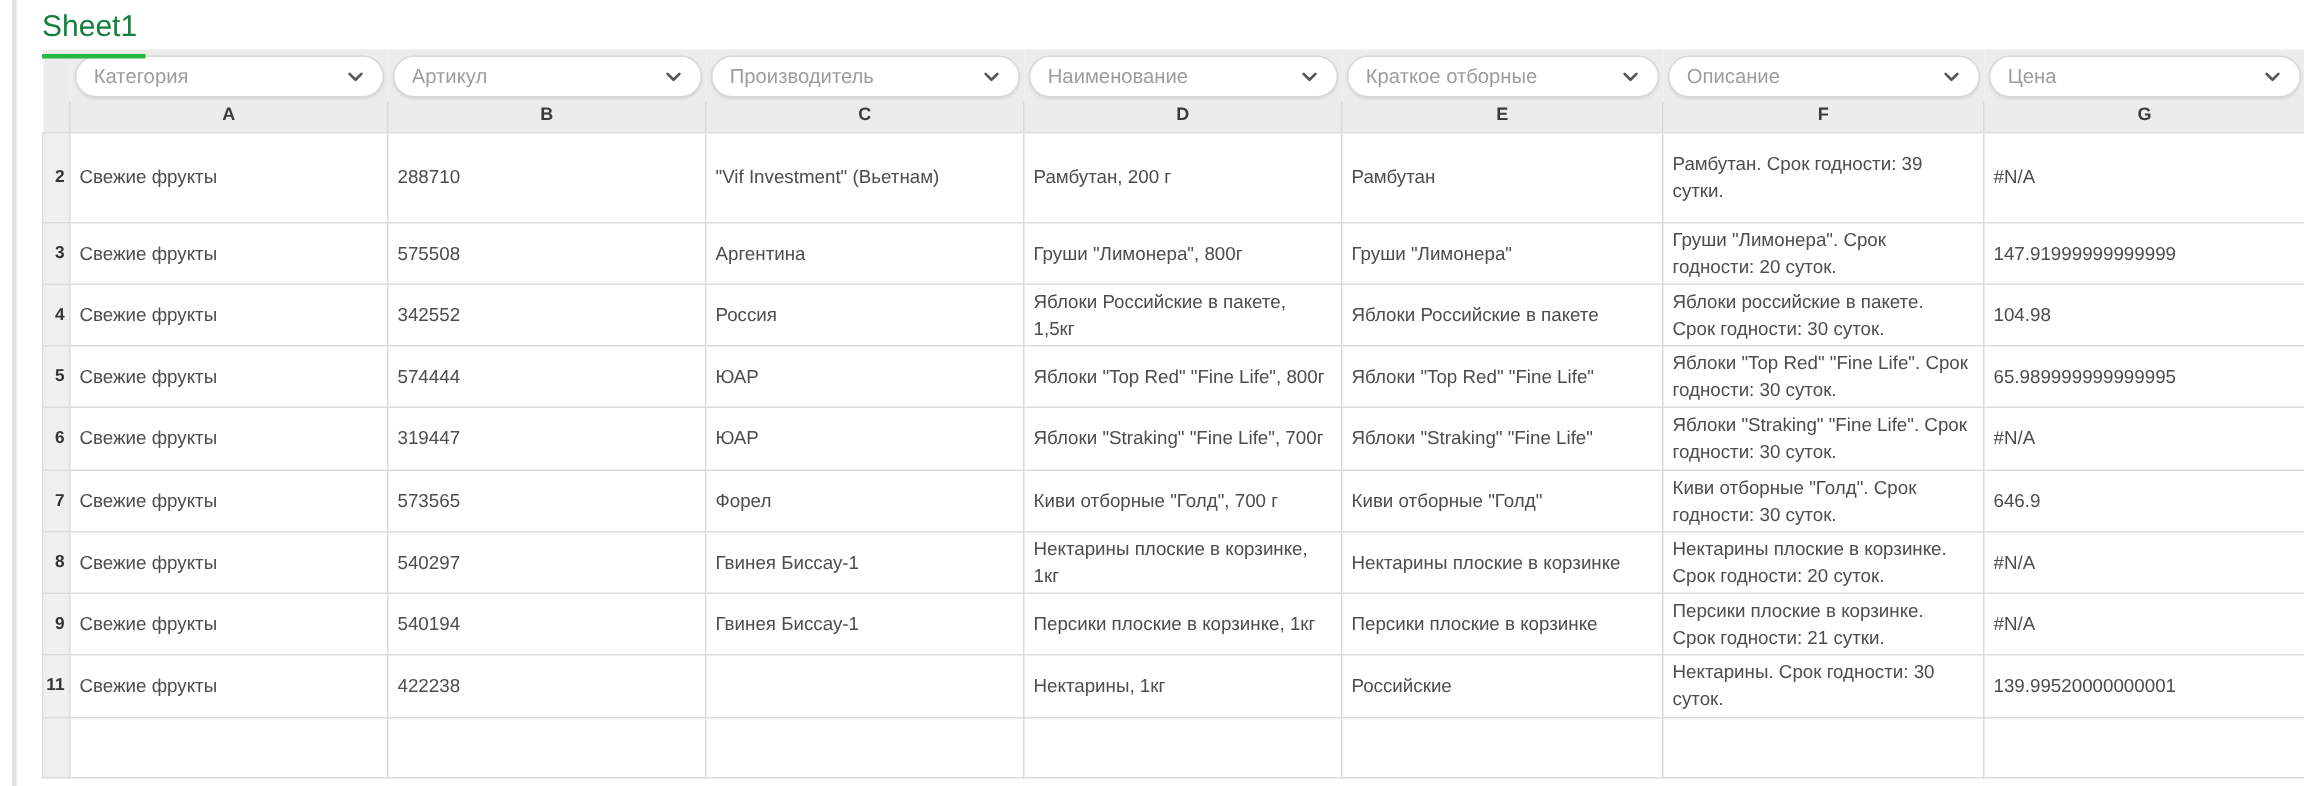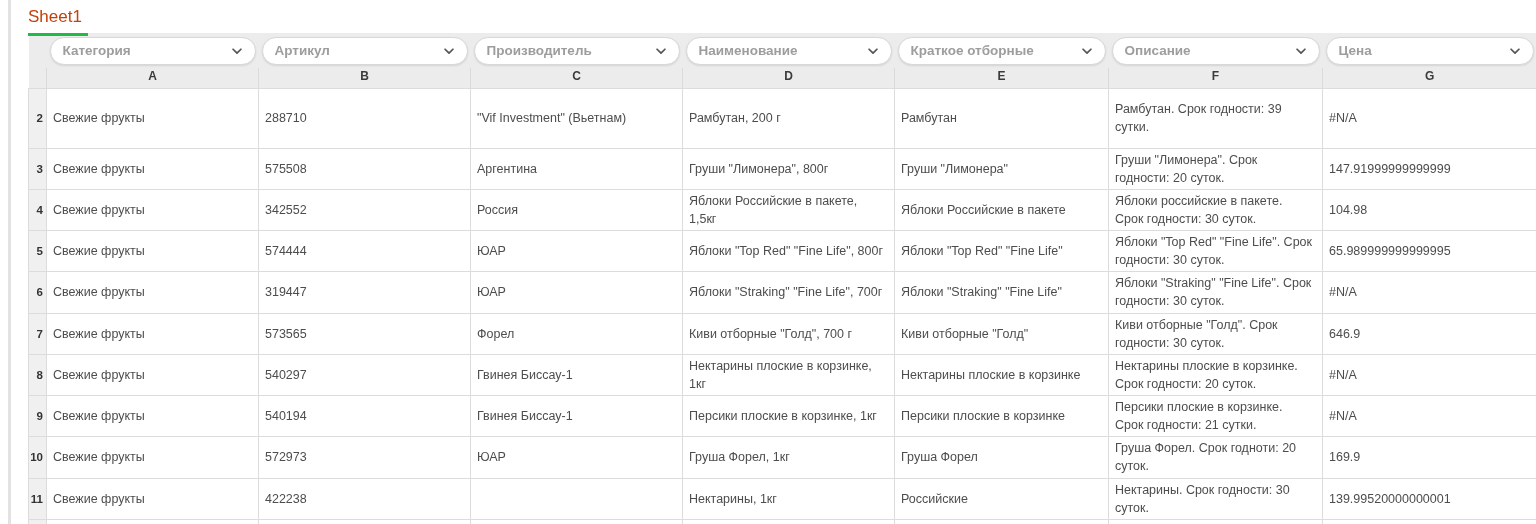--- a/index.html
+++ b/index.html
@@ -11,21 +11,21 @@
   }
   .left-scroll-strip {
     position: absolute; left: 8px; top: 0;
     width: 3px; height: 524px;
     background: #e2e2e2;
   }
   .content { margin-left: 28px; }
   .tab-bar { padding-top: 5px; height: 33px; }
   .sheet-tab {
     display: inline-block;
-    font-size: 17px; color: #c2410c;
+    font-size: 20px; color: #15803d;
     padding: 2px 6px 6px 0;
     border-bottom: 3px solid #21ba45;
     cursor: pointer;
   }
   table.sheet {
     border-collapse: collapse;
     table-layout: fixed;
     width: 1508px;
   }
   col.c-num { width: 18px; }
@@ -46,21 +46,21 @@
     border: 1px solid #d8d8d8;
     border-radius: 15px;
     box-shadow: 0 1px 2px rgba(0,0,0,0.10);
     display: flex; align-items: center; justify-content: space-between;
     padding: 0 11px 0 12px;
     cursor: pointer;
   }
   .pill-label {
     font-size: 13.5px;
     color: #9d9d9d;
-    font-weight: 700;
+    font-weight: 400;
     white-space: nowrap; overflow: hidden;
   }
   .pill svg { flex: 0 0 auto; }
 
   tr.letters-row { height: 20px; }
   .letter-cell {
     background: #ececec;
     border-left: 1px solid #dadada;
     font-size: 12px; font-weight: bold; color: #3b3b3b;
     text-align: center; vertical-align: top;
@@ -256,30 +256,20 @@
           <td class="rownum-cell">9</td>
           <td class="data-cell">Свежие фрукты</td>
           <td class="data-cell">540194</td>
           <td class="data-cell">Гвинея Биссау-1</td>
           <td class="data-cell">Персики плоские в корзинке, 1кг</td>
           <td class="data-cell">Персики плоские в корзинке</td>
           <td class="data-cell">Персики плоские в корзинке. Срок годности: 21 сутки.</td>
           <td class="data-cell">#N/A</td>
         </tr>
         <tr class="data-row">
-          <td class="rownum-cell">10</td>
-          <td class="data-cell">Свежие фрукты</td>
-          <td class="data-cell">572973</td>
-          <td class="data-cell">ЮАР</td>
-          <td class="data-cell">Груша Форел, 1кг</td>
-          <td class="data-cell">Груша Форел</td>
-          <td class="data-cell">Груша Форел. Срок годноти: 20 суток.</td>
-          <td class="data-cell">169.9</td>
-        </tr>
-        <tr class="data-row">
           <td class="rownum-cell">11</td>
           <td class="data-cell">Свежие фрукты</td>
           <td class="data-cell">422238</td>
           <td class="data-cell"></td>
           <td class="data-cell">Нектарины, 1кг</td>
           <td class="data-cell">Российские</td>
           <td class="data-cell">Нектарины. Срок годности: 30 суток.</td>
           <td class="data-cell">139.99520000000001</td>
         </tr>
         <tr class="data-row partial-row">

